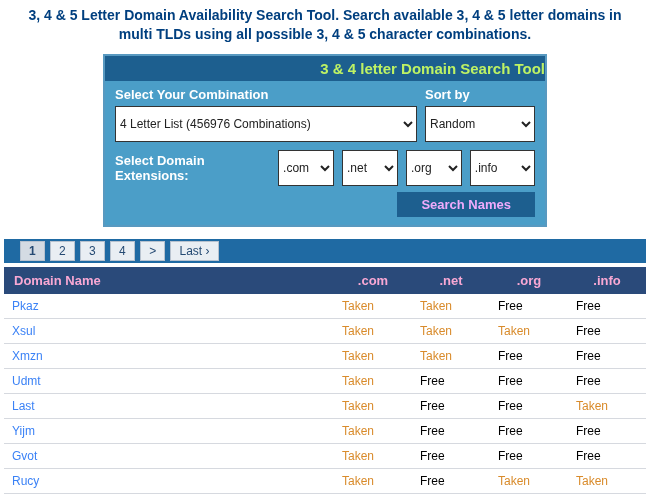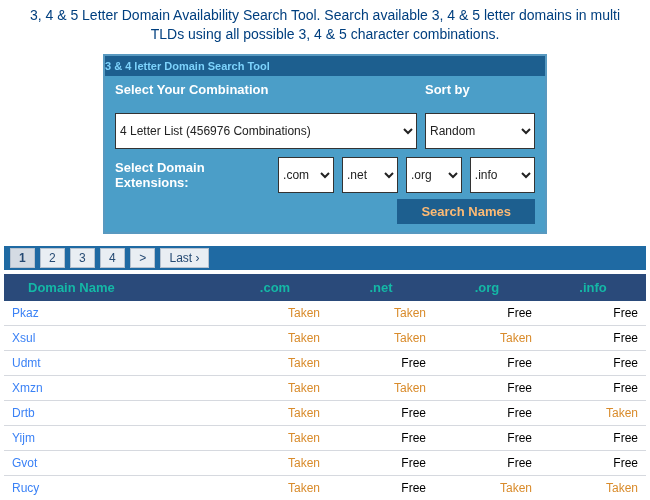--- a/index.html
+++ b/index.html
@@ -5,105 +5,105 @@
   body {
     margin: 0;
     font-family: Arial, Helvetica, sans-serif;
     font-size: 12px;
     background: #fff;
     width: 650px;
   }
   .heading {
     text-align: center;
     color: #003f7f;
-    font-weight: normal;
+    font-weight: bold;
     font-size: 14px;
     padding: 6px 20px 10px;
     line-height: 1.35;
   }
   .tool-box {
     width: 440px;
     margin: 0 auto 12px;
     border: 2px solid #5899c0;
   }
   .tool-title {
     background: #1d5f8f;
-    color: #7dd3fc;
-    font-weight: bold;
-    text-align: left;
-    font-size: 11px;
+    color: #bef264;
+    font-weight: bold;
+    text-align: right;
+    font-size: 15px;
     padding: 4px 0;
   }
   .tool-body {
     background: #4b9ec8;
     padding: 6px 10px 8px;
     color: #fff;
   }
   .row { display: flex; align-items: center; gap: 8px; }
-  .row-top { margin-bottom: 16px; }
+  .row-top { margin-bottom: 4px; }
   .label { font-weight: bold; font-size: 13px; }
   .combo-col { flex: 1; }
   .sort-col { width: 110px; }
   select {
     width: 100%;
     font-size: 12px;
     background: #fff;
     color: #222;
     border: 1px solid #333;
     height: 36px;
   }
   .ext-row { margin-top: 8px; }
   .ext-row select { width: 60px; }
   .ext-row .info { width: 70px; }
   .btn-row { text-align: right; margin-top: 6px; }
   .search-btn {
     background: #1d5f8f;
-    color: #fdba74;
+    color: #f0abfc;
     border: none;
     font-weight: bold;
     font-size: 13px;
     padding: 5px 24px;
     cursor: pointer;
   }
   .pager {
     background: #1f6aa3;
-    padding: 2px 4px;
+    padding: 2px 14px;
     margin: 0 4px 4px;
   }
   .pager span {
     display: inline-block;
     background: #e9eef3;
     color: #254a73;
     border: 1px solid #b7c2cf;
     padding: 2px 8px;
     margin-left: 2px;
     font-size: 12px;
     cursor: pointer;
   }
   .pager span.current { background: #d4dbe3; font-weight: bold; }
   table {
     width: calc(100% - 8px);
     margin: 0 4px;
     border-collapse: collapse;
   }
   thead th {
     background: #2a4a7a;
-    color: #14b8a6;
+    color: #f9a8d4;
     text-align: left;
     font-weight: bold;
-    padding: 6px 24px;
+    padding: 6px 10px;
     font-size: 13px;
   }
   thead th.ext { text-align: center; width: 58px; }
   tbody td {
     padding: 5px 8px;
     border-bottom: 1px solid #d6d9df;
     color: #3b82f6;
   }
-  tbody td.ext { text-align: right; width: 58px; }
+  tbody td.ext { text-align: left; width: 58px; }
   .taken { color: #d98b2b; }
   .free  { color: #000000; }
 </style>
 </head>
 <body>
 
 <div class="heading">3, 4 &amp; 5 Letter Domain Availability Search Tool. Search available 3, 4 &amp; 5 letter domains in multi TLDs using all possible 3, 4 &amp; 5 character combinations.</div>
 
 <div class="tool-box">
   <div class="tool-title">3 &amp; 4 letter Domain Search Tool</div>
@@ -165,35 +165,35 @@
         <td class="ext free">Free</td>
       </tr>
       <tr>
         <td>Xsul</td>
         <td class="ext taken">Taken</td>
         <td class="ext taken">Taken</td>
         <td class="ext taken">Taken</td>
         <td class="ext free">Free</td>
       </tr>
       <tr>
+        <td>Xmzn</td>
+        <td class="ext taken">Taken</td>
+        <td class="ext taken">Taken</td>
+        <td class="ext free">Free</td>
+        <td class="ext free">Free</td>
+      </tr>
+      <tr>
         <td>Udmt</td>
         <td class="ext taken">Taken</td>
         <td class="ext free">Free</td>
         <td class="ext free">Free</td>
         <td class="ext free">Free</td>
       </tr>
       <tr>
-        <td>Xmzn</td>
-        <td class="ext taken">Taken</td>
-        <td class="ext taken">Taken</td>
-        <td class="ext free">Free</td>
-        <td class="ext free">Free</td>
-      </tr>
-      <tr>
-        <td>Drtb</td>
+        <td>Last</td>
         <td class="ext taken">Taken</td>
         <td class="ext free">Free</td>
         <td class="ext free">Free</td>
         <td class="ext taken">Taken</td>
       </tr>
       <tr>
         <td>Yijm</td>
         <td class="ext taken">Taken</td>
         <td class="ext free">Free</td>
         <td class="ext free">Free</td>

